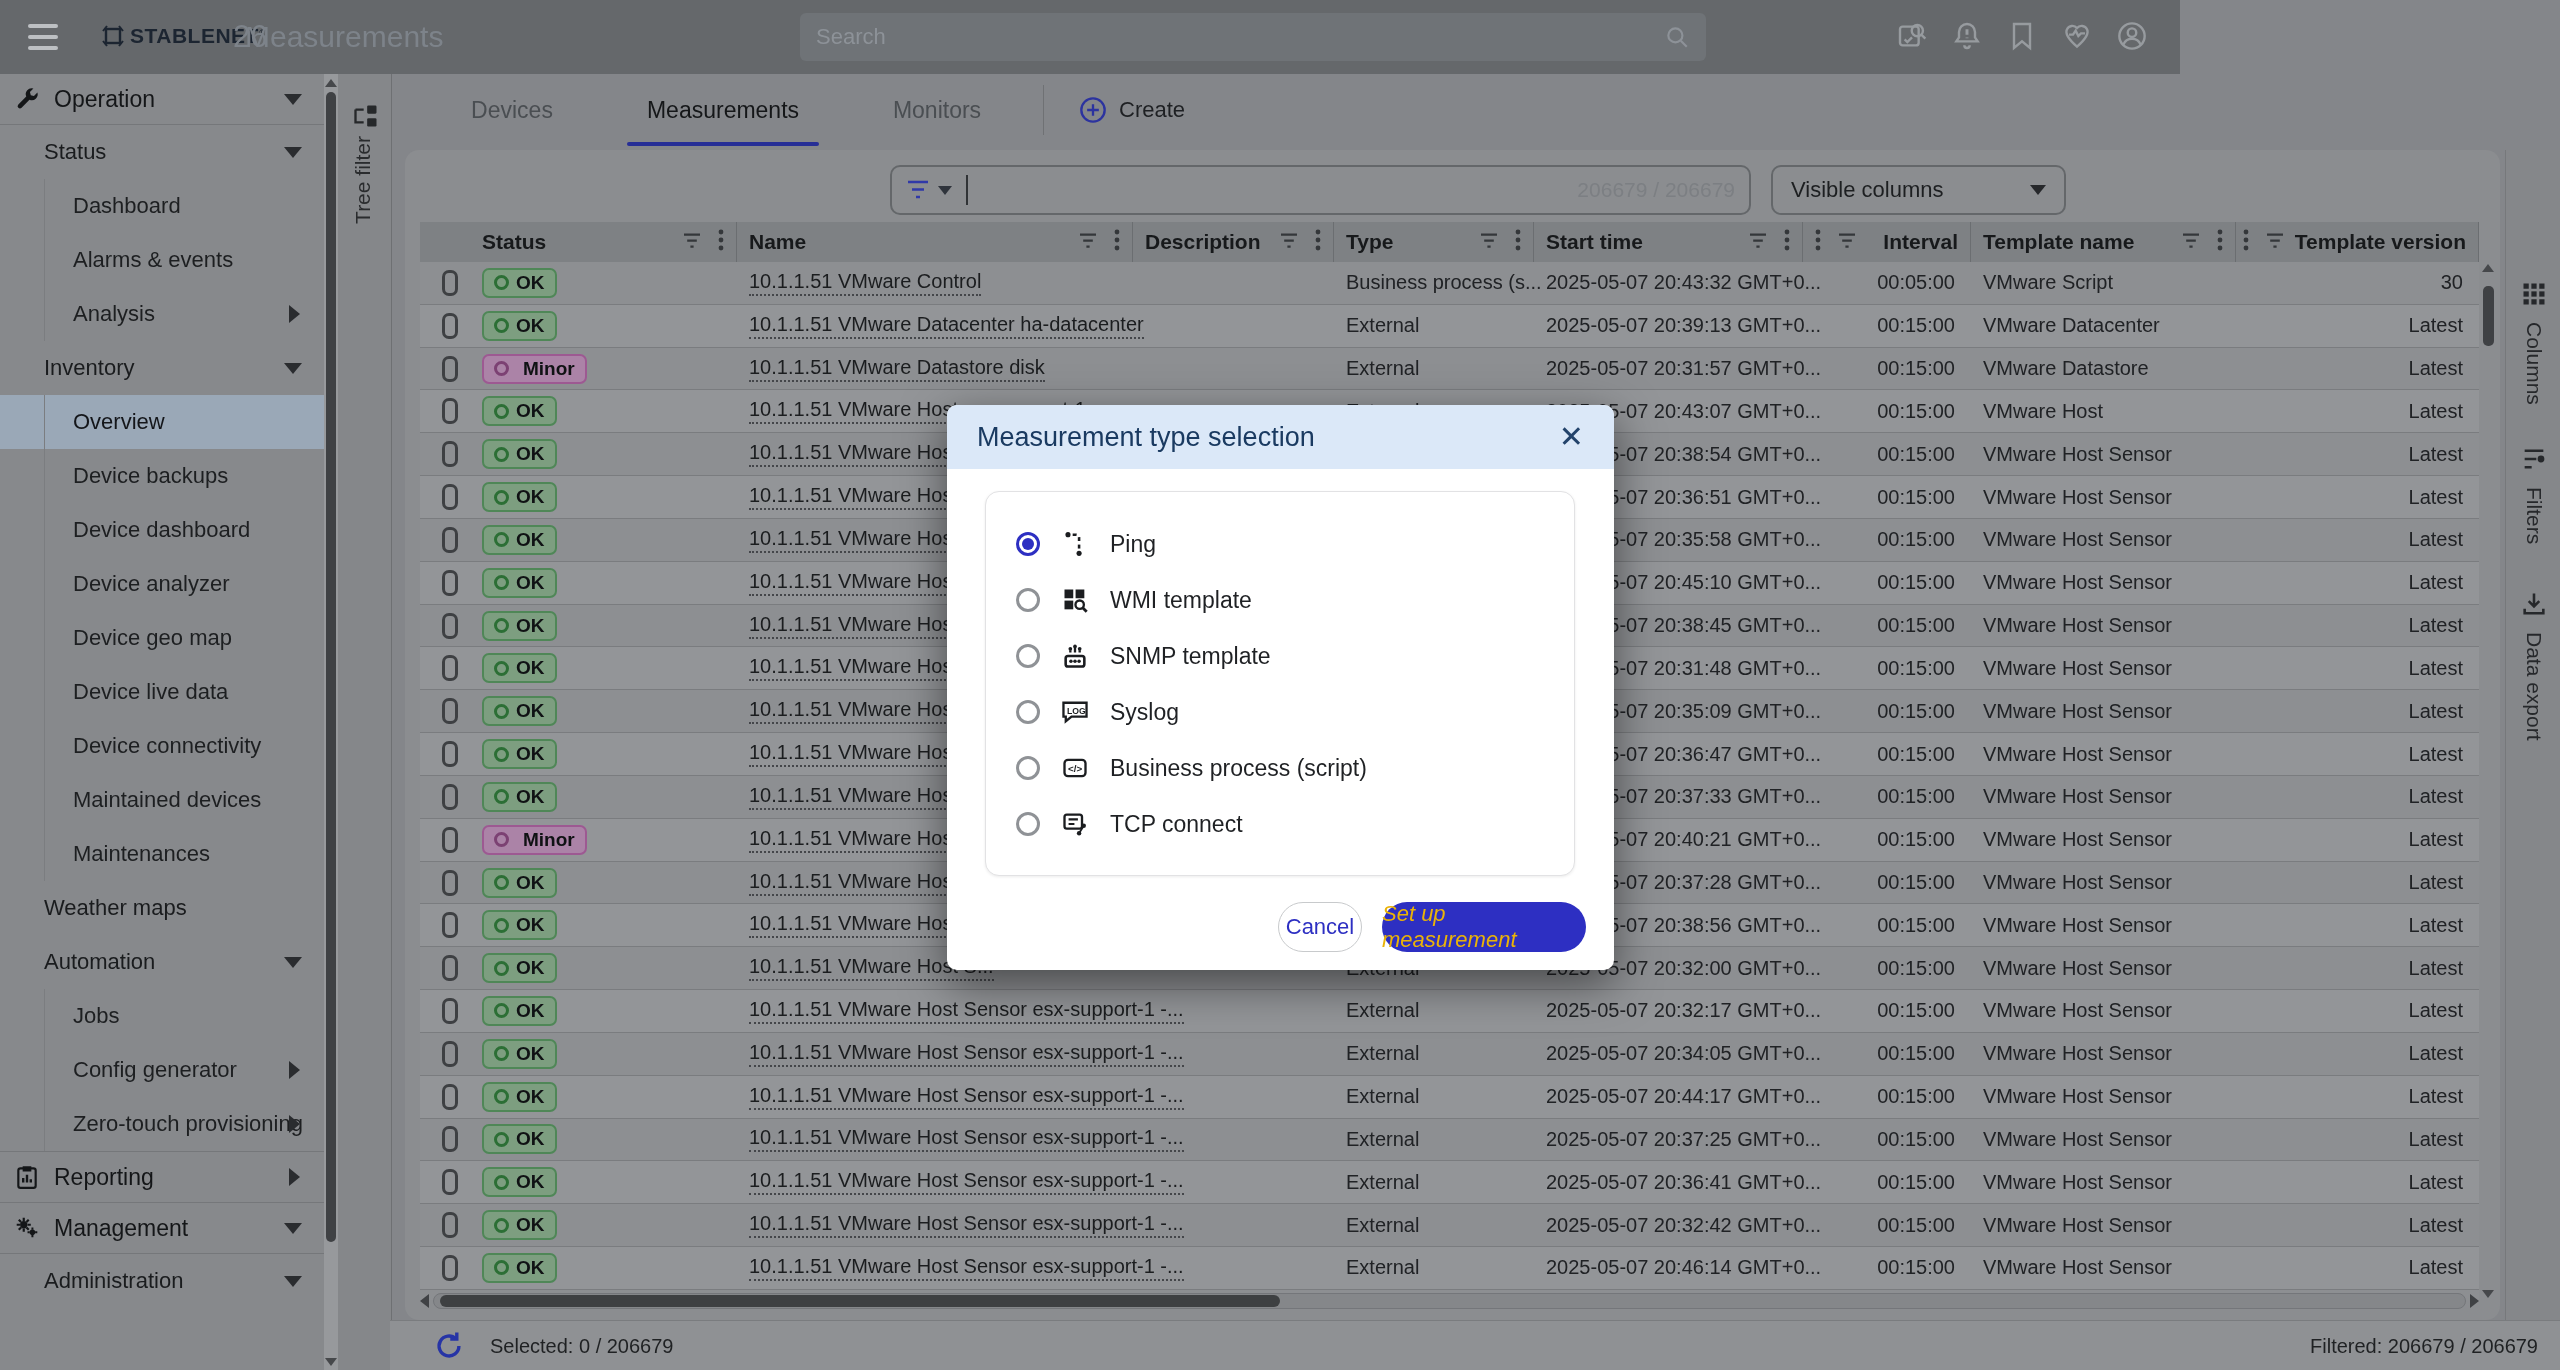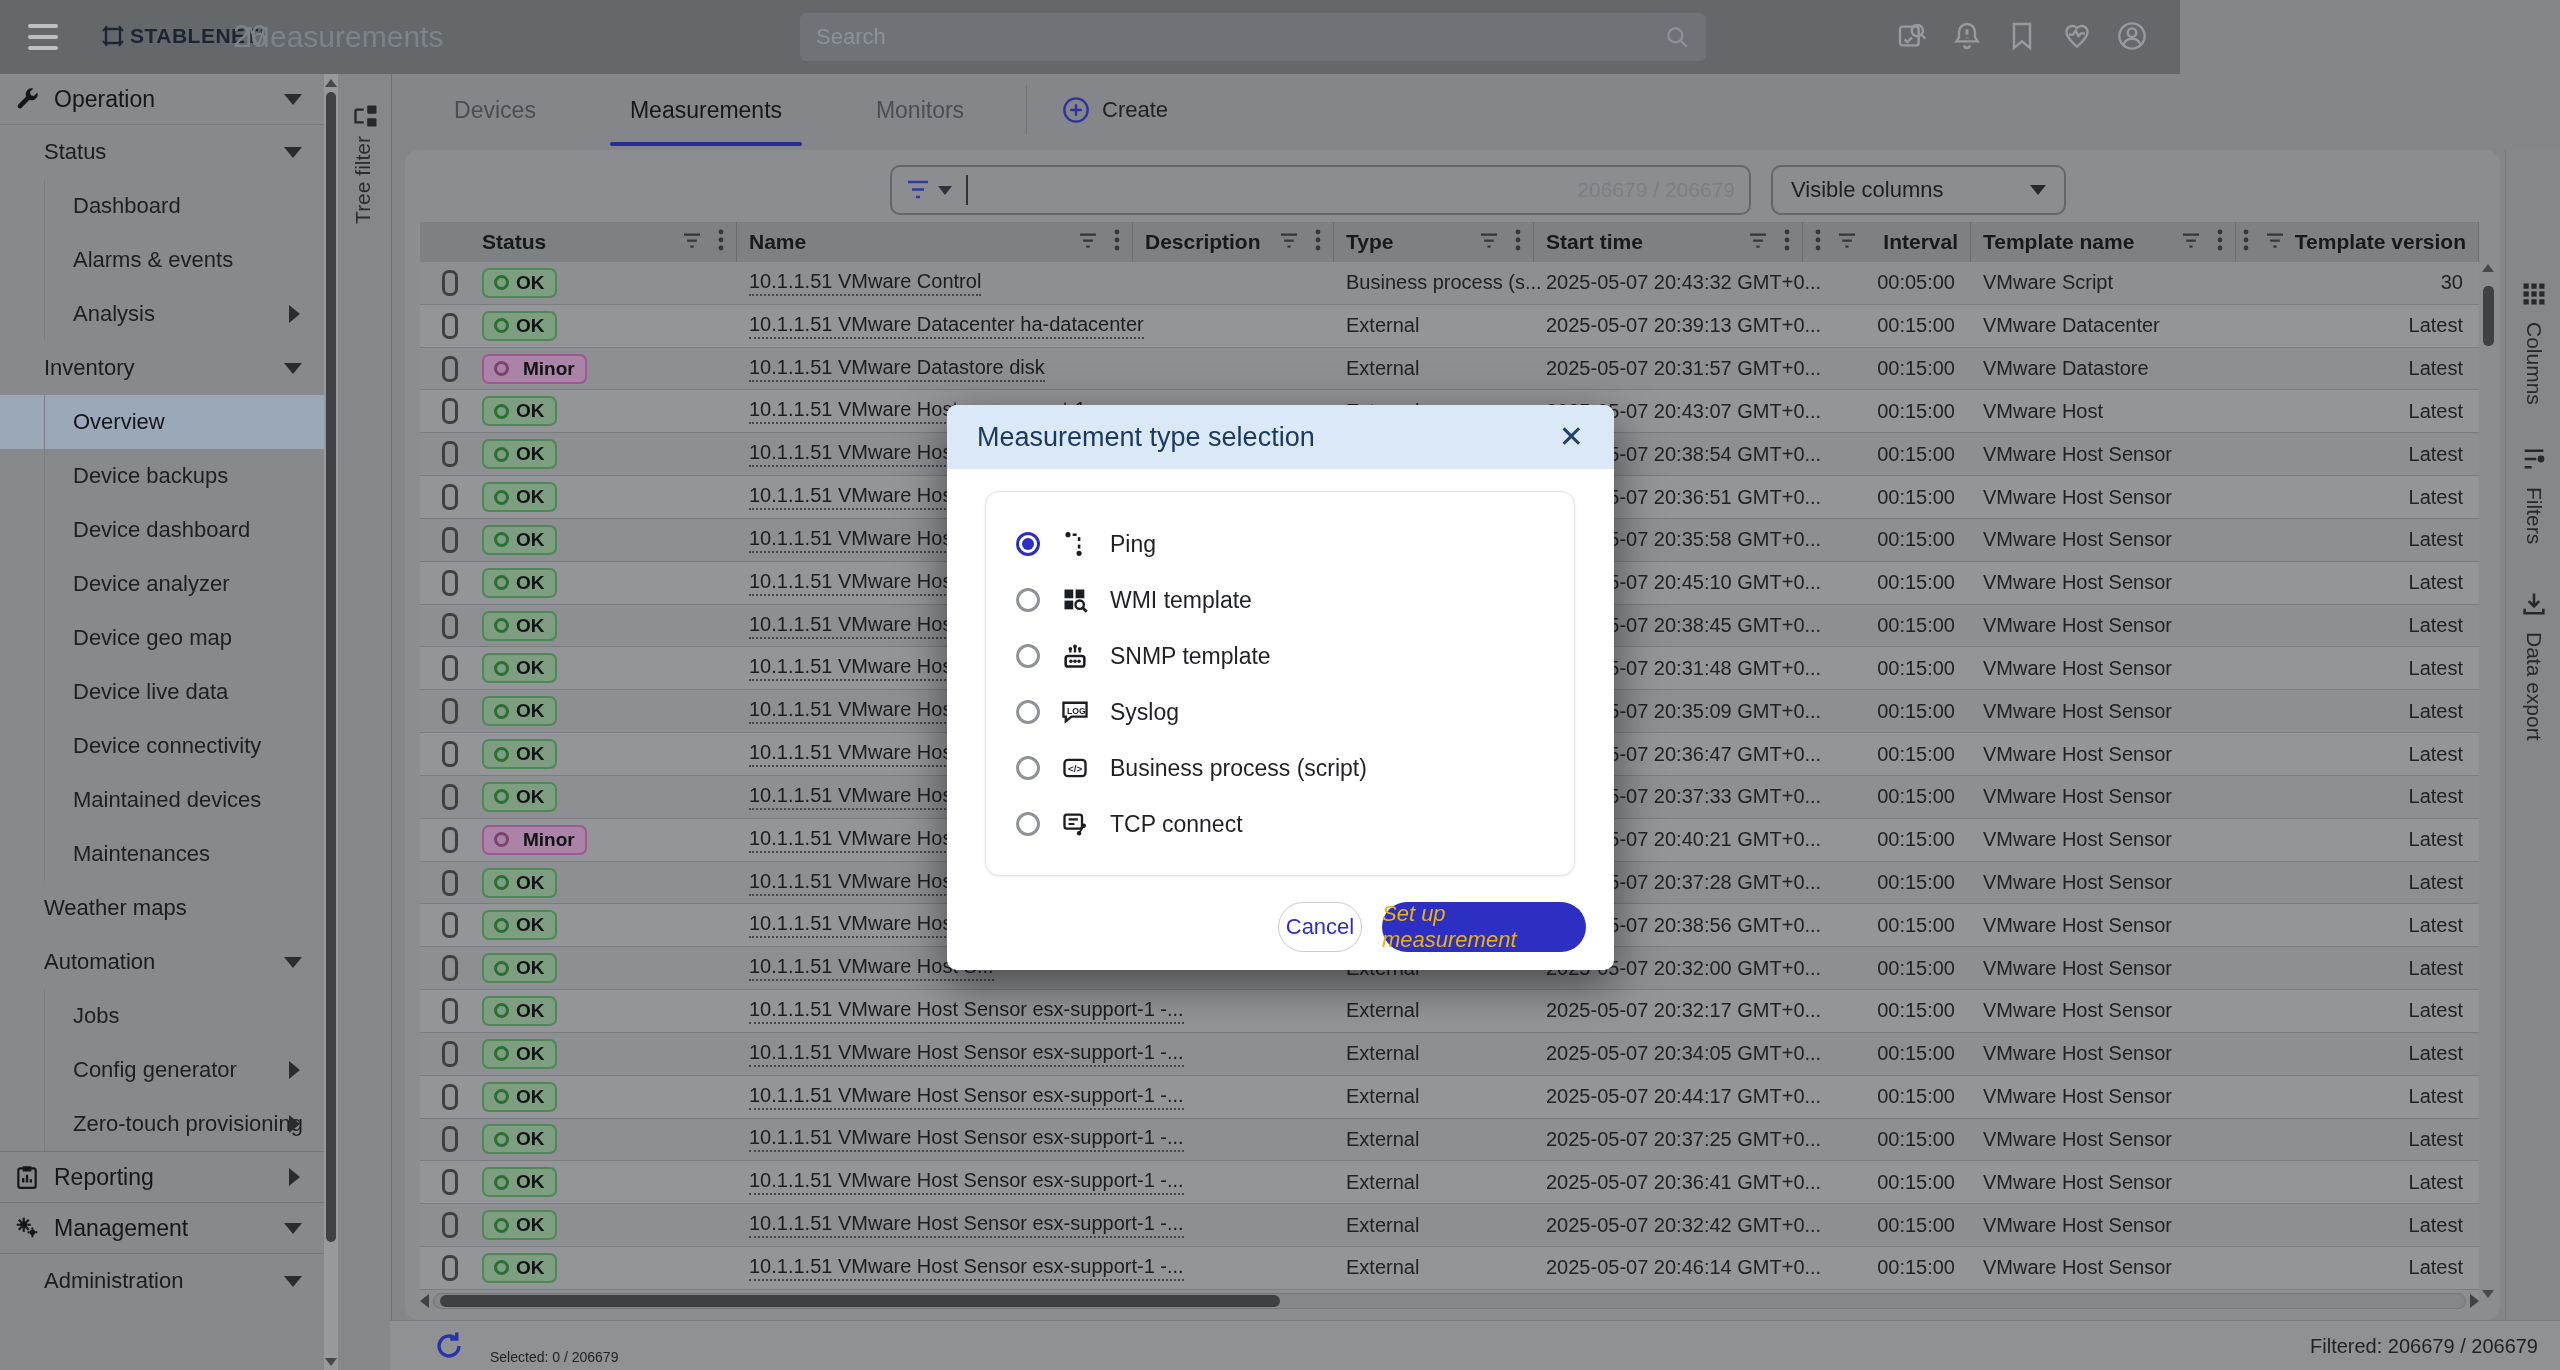--- a/index.html
+++ b/index.html
@@ -35,21 +35,21 @@
   .side-scroll .thumb { position:absolute; left:2px; top:18px; width:10px; height:1150px; background:#3f4144; border-radius:5px; }
   .arr-up { width:0;height:0;border-left:6px solid transparent;border-right:6px solid transparent;border-bottom:8px solid #46484b; position:absolute; left:1px; top:5px; }
   .arr-dn { width:0;height:0;border-left:6px solid transparent;border-right:6px solid transparent;border-top:8px solid #46484b; position:absolute; left:1px; bottom:4px; }
 
   
   .treestrip { position:absolute; left:338px; top:74px; width:54px; height:1296px; background:#85878a; border-right:1px solid #6e7073; }
   .treestrip .ico { position:absolute; left:14px; top:28px; }
   .tree-label { position:absolute; left:13px; top:62px; writing-mode:vertical-rl; transform:rotate(180deg); font-size:21px; color:#2a2c2e; }
 
   
-  .tabs { position:absolute; left:372px; top:74px; width:2168px; height:76px; }
+  .tabs { position:absolute; left:389px; top:74px; width:2168px; height:76px; }
   .tab { position:absolute; top:0; height:72px; display:flex; align-items:center; justify-content:center; font-size:23px; color:#4a4e52; cursor:pointer; }
   .tab.active { color:#151719; font-weight:500; }
   .tab-underline { position:absolute; left:0; bottom:0; width:100%; height:4px; background:#262e96; border-radius:2px; }
   .tab-sep { position:absolute; left:654px; top:11px; width:1px; height:50px; background:#6f7174; }
   .create-btn { position:absolute; left:690px; top:0; height:72px; display:flex; align-items:center; gap:12px; cursor:pointer; }
   .create-btn .lbl { font-size:22px; color:#1e2023; }
 
   
   .card { position:absolute; left:405px; top:150px; width:2095px; height:1170px; background:#8b8d90; border-radius:14px; }
 
@@ -92,21 +92,21 @@
   .hscroll .thumb { position:absolute; left:6px; top:1px; width:840px; height:12px; background:#3e4042; border-radius:6px; }
   .harr-l { width:0;height:0;border-top:7px solid transparent;border-bottom:7px solid transparent;border-right:9px solid #404245; margin-right:4px; }
   .harr-r { width:0;height:0;border-top:7px solid transparent;border-bottom:7px solid transparent;border-left:9px solid #404245; margin-left:4px; }
   .vscroll { position:absolute; left:2075px; top:112px; width:17px; height:1038px; }
   .vscroll .thumb { position:absolute; left:3px; top:24px; width:11px; height:60px; background:#3f4144; border-radius:5px; }
   .vscroll .arr-up { left:2px; top:2px; }
   .vscroll .arr-dn { left:2px; bottom:2px; }
 
   
   .footerbar { position:absolute; left:390px; top:1320px; width:2170px; height:50px; background:#8f9194; border-top:1px solid #7a7c7f; }
-  .footerbar .sel { position:absolute; left:100px; top:28px; font-size:14px; color:#1f2123; }
+  .footerbar .sel { position:absolute; left:100px; top:14px; font-size:20px; color:#1f2123; }
   .footerbar .fil { position:absolute; right:22px; top:14px; font-size:20px; color:#1f2123; }
   .refresh { position:absolute; left:42px; top:8px; cursor:pointer; }
 
   
   .toolstrip { position:absolute; left:2505px; top:150px; width:55px; height:1170px; background:#85878a; border-left:1px solid #76787b; }
   .tool-item { position:absolute; left:0; width:55px; display:flex; flex-direction:column; align-items:center; gap:10px; cursor:pointer; }
   .tool-item .vlbl { writing-mode:vertical-rl; font-size:21px; color:#26282b; }
 
   
   .modal { position:absolute; left:947px; top:405px; width:667px; height:565px; background:#ffffff; border-radius:10px; box-shadow:0 14px 46px rgba(0,0,0,.5); }

